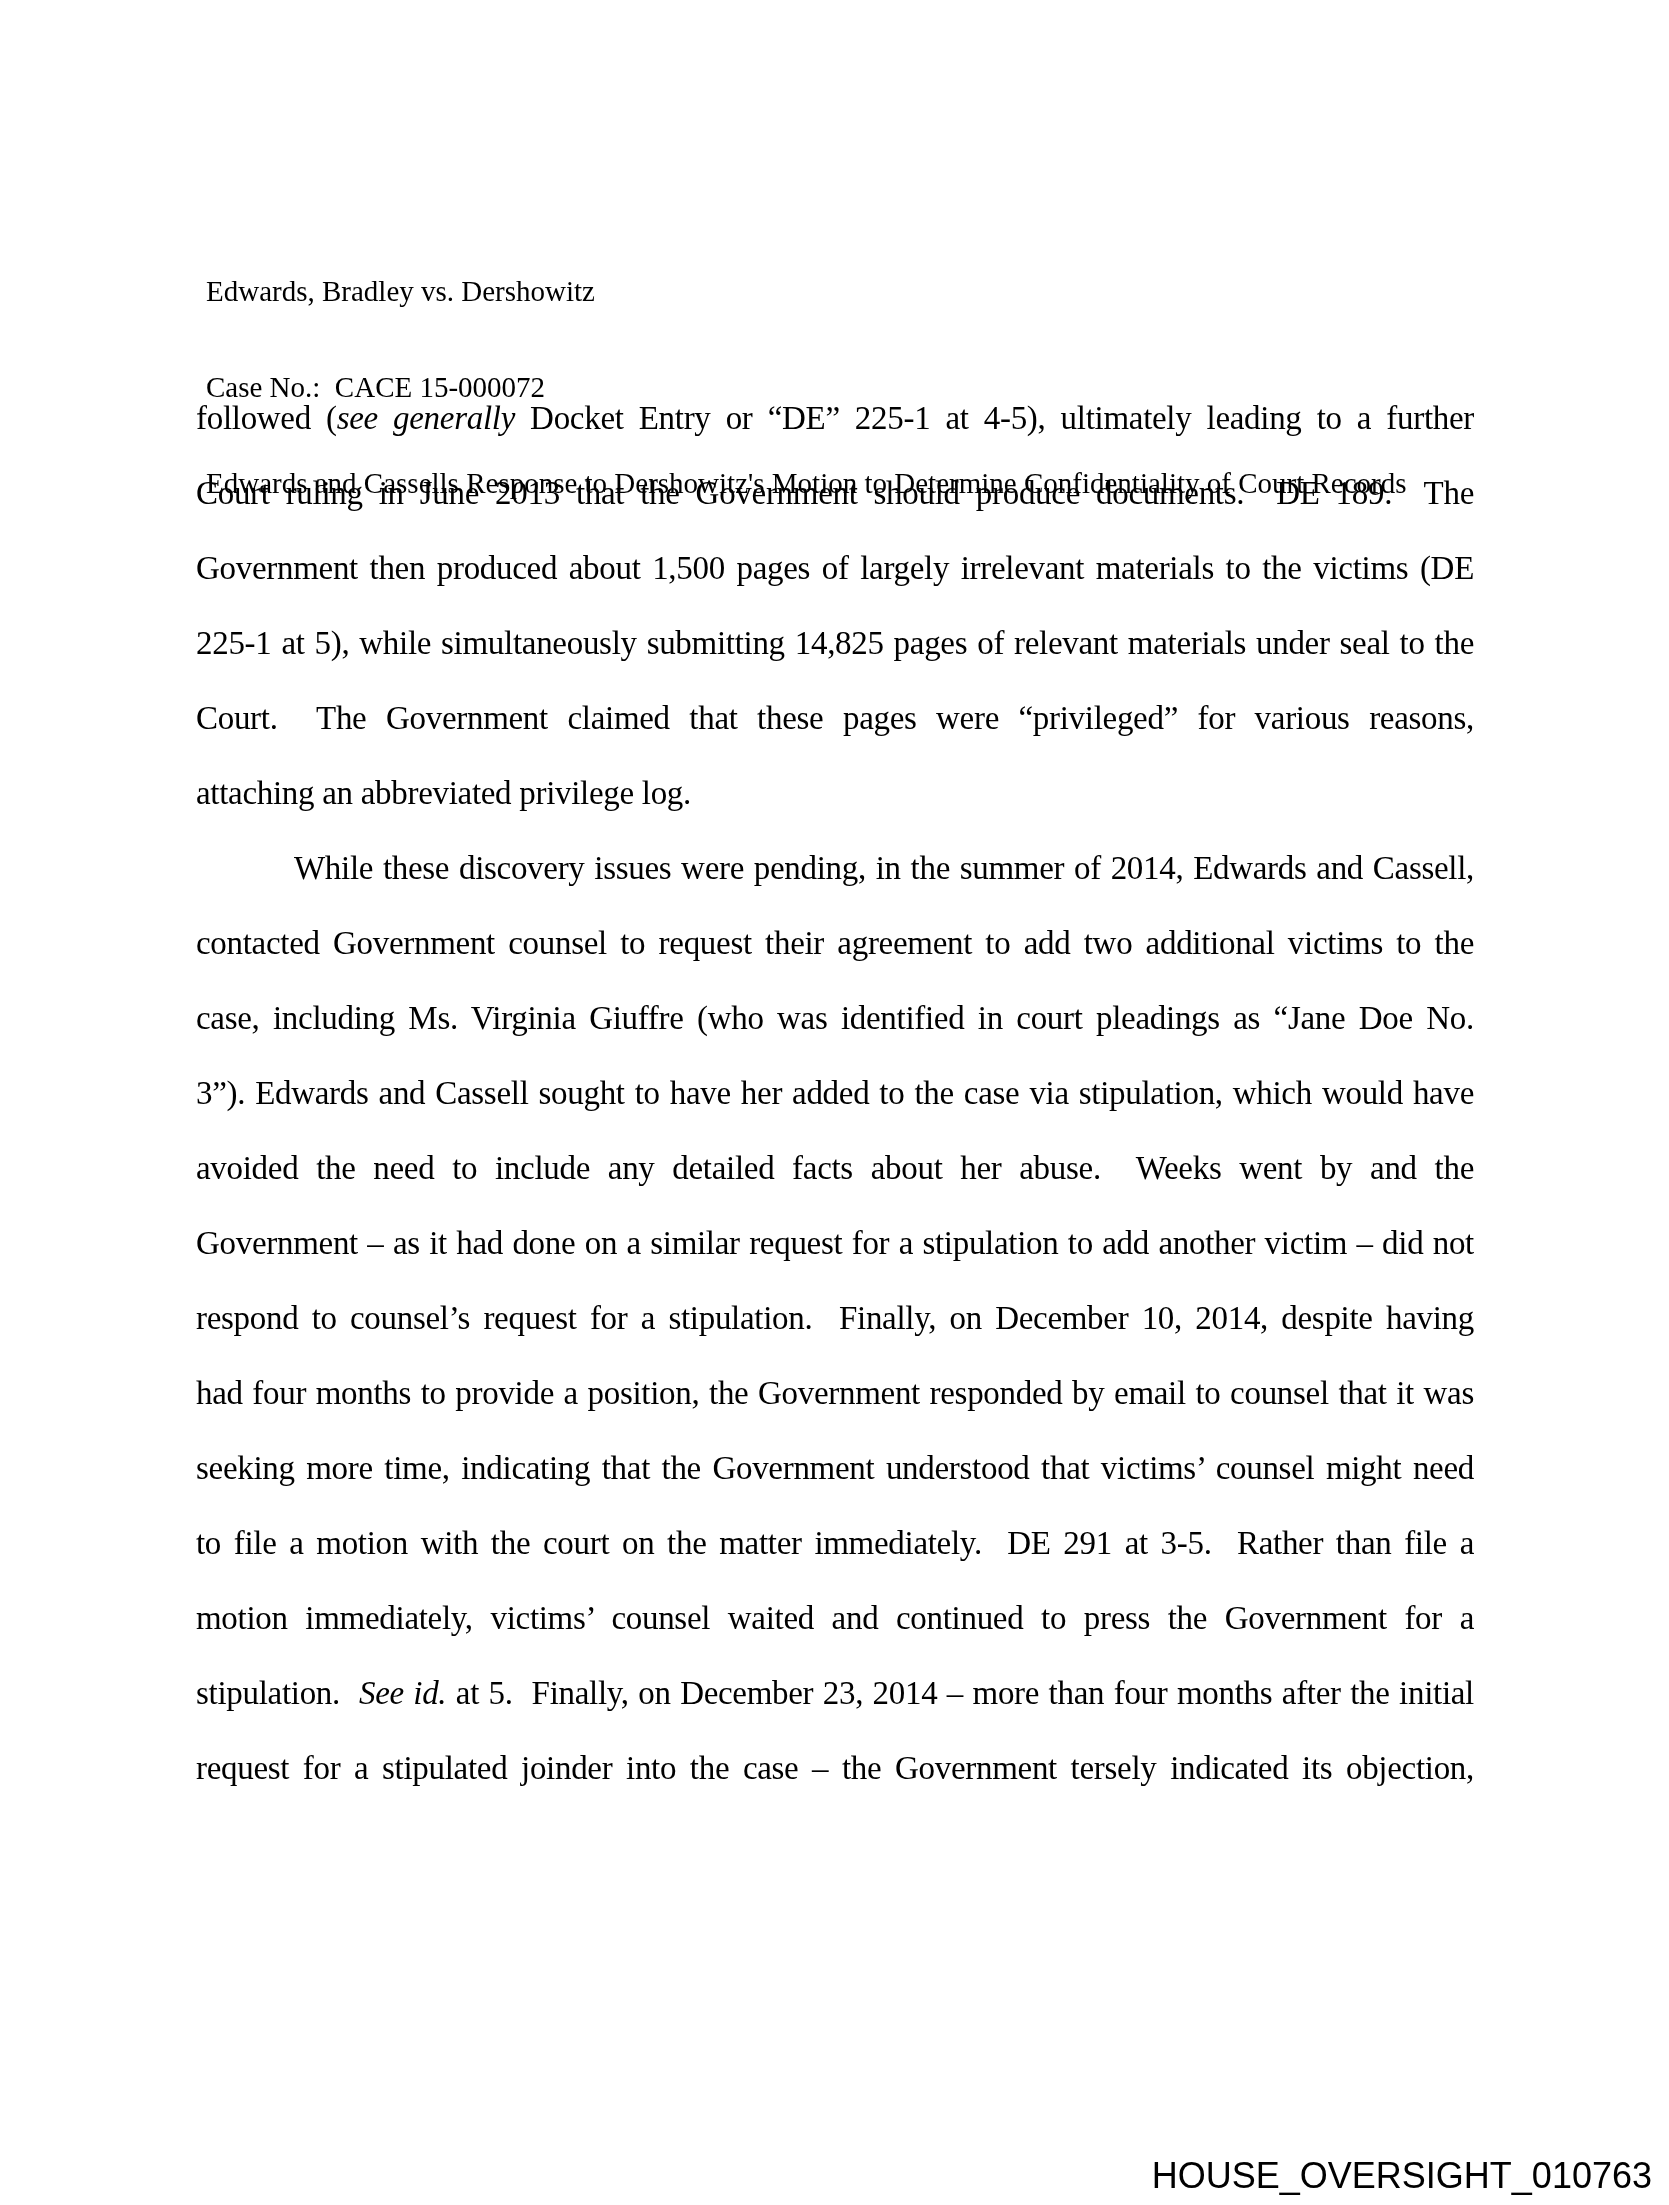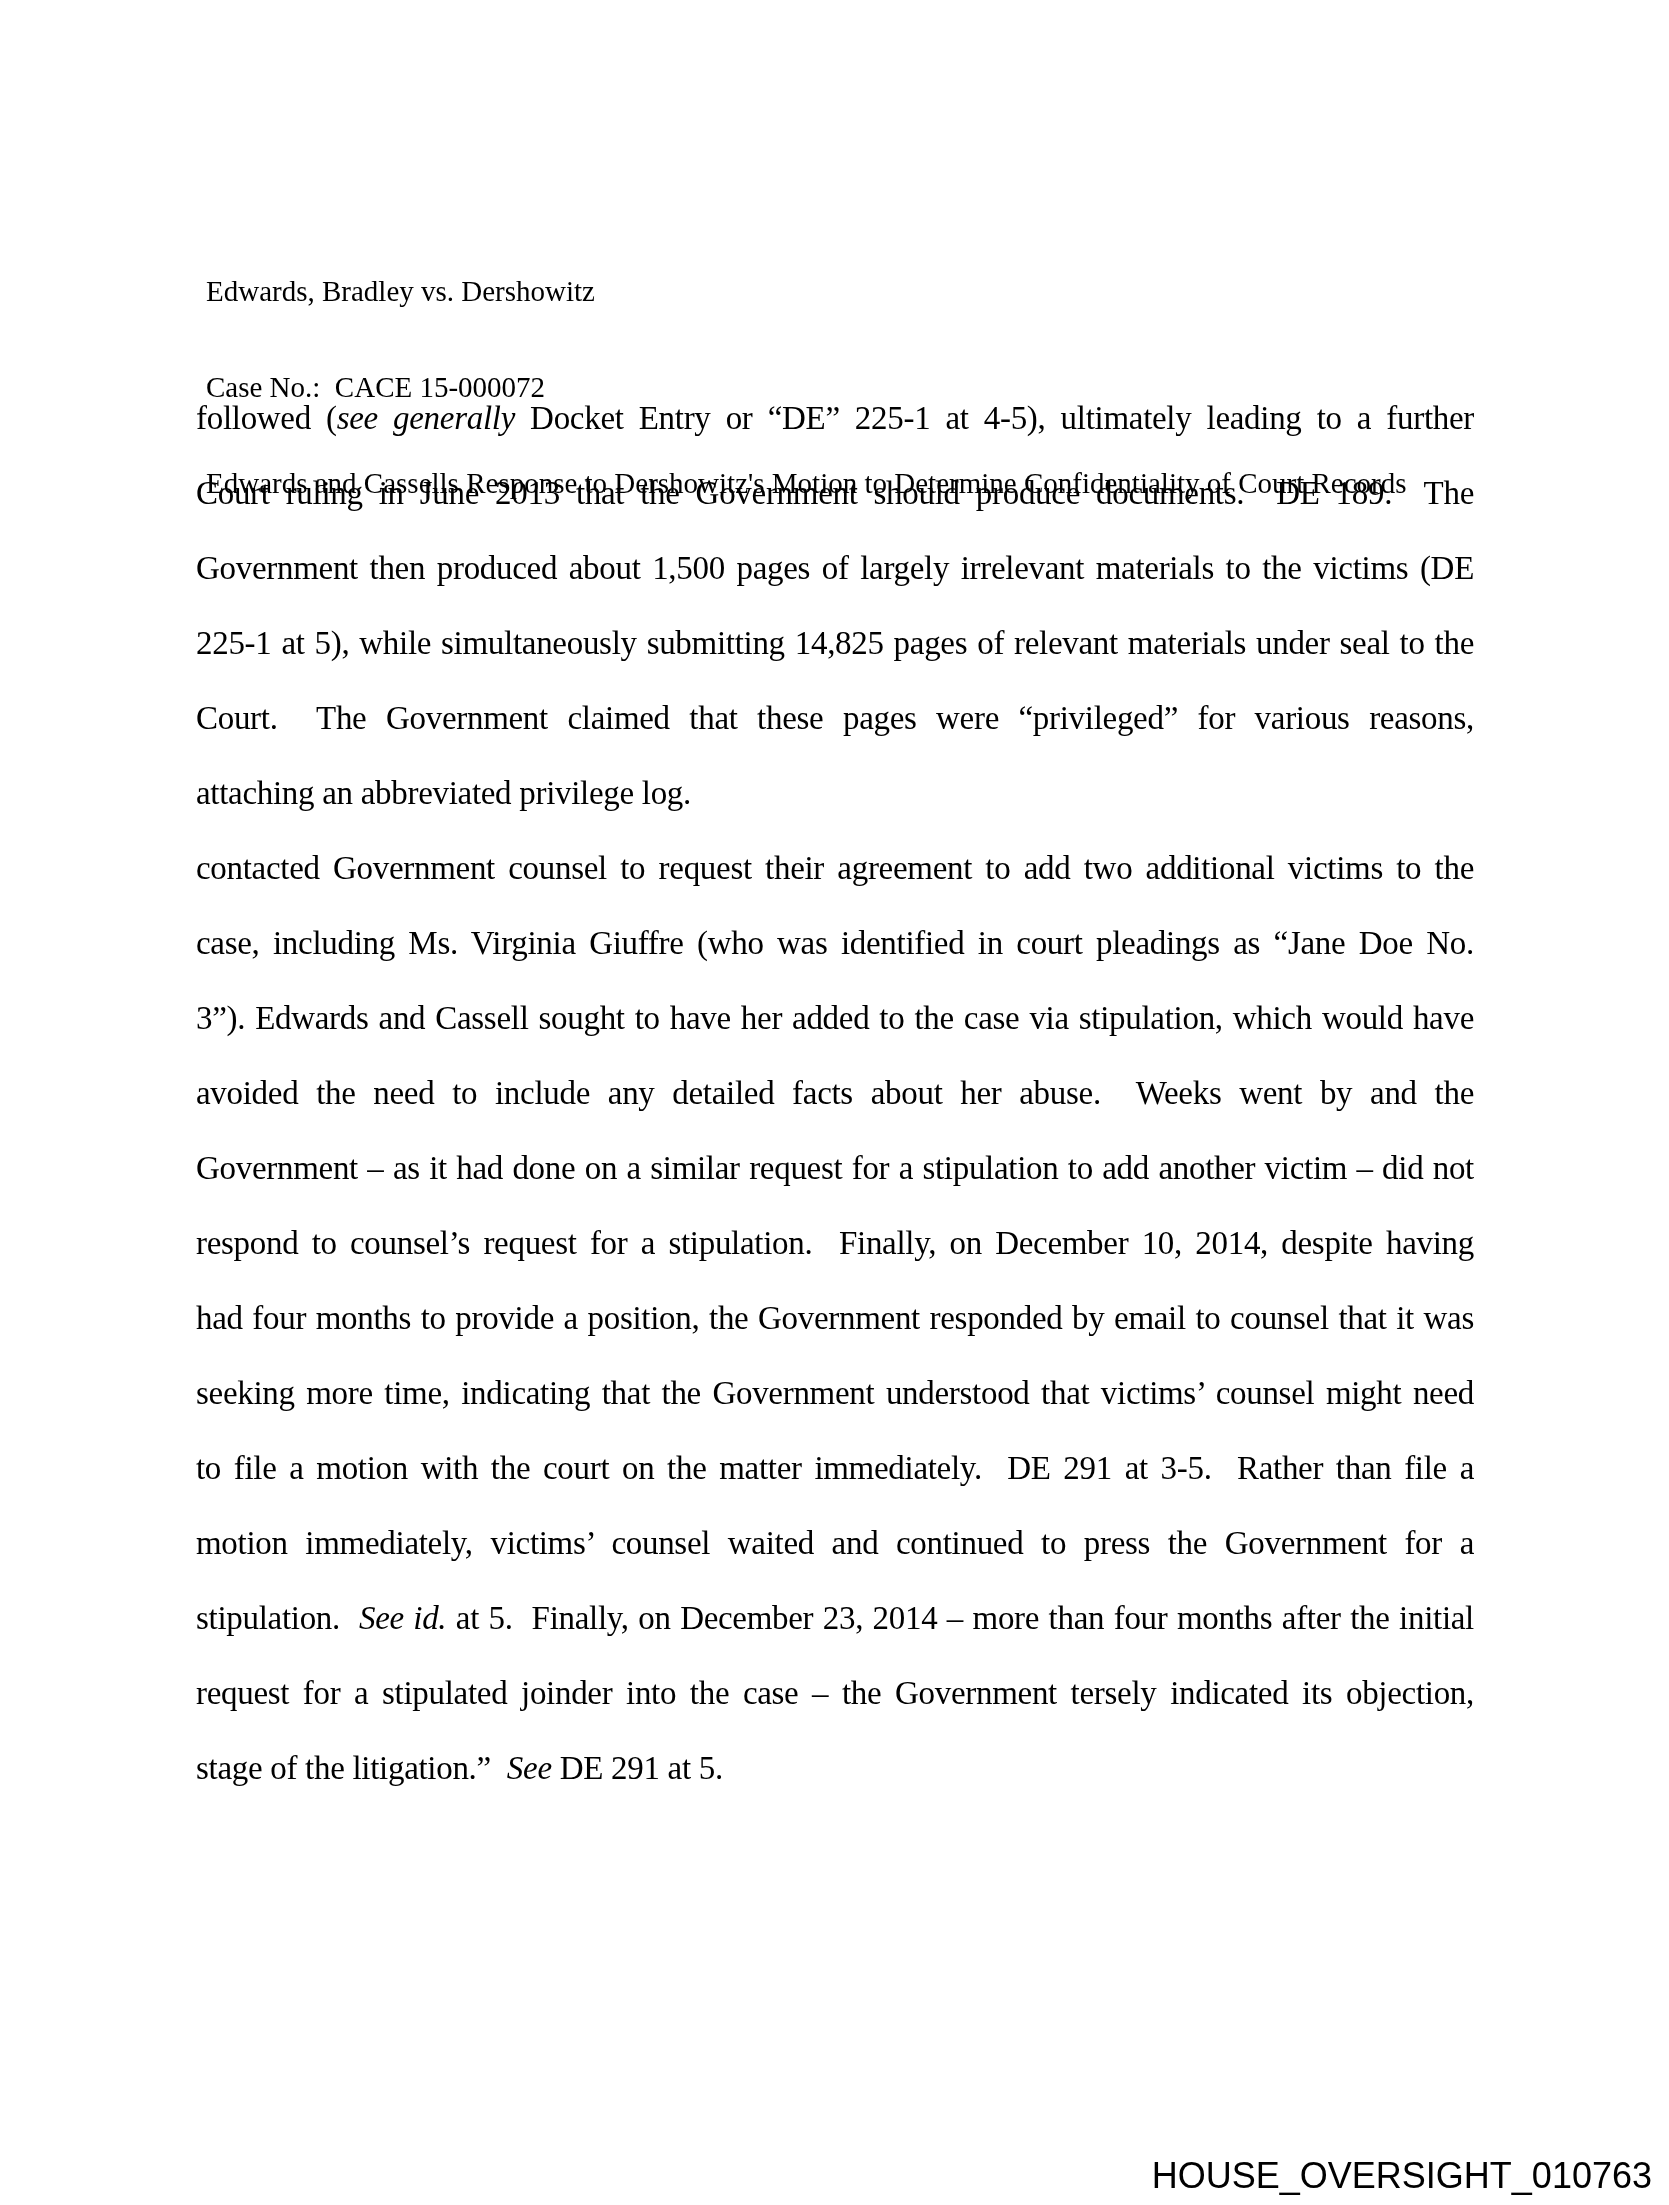--- a/index.html
+++ b/index.html
@@ -68,31 +68,31 @@
     <div>Edwards and Cassells Response to Dershowitz's Motion to Determine Confidentiality of Court Records</div>
   </div>
 
   <div class="doc-body">
       <div class="line"><span>followed (</span><i>see generally</i><span> Docket Entry or “DE” 225-1 at 4-5), ultimately leading to a further</span></div>
       <div class="line"><span>Court ruling in June 2013 that the Government should produce documents.&nbsp; DE 189.&nbsp; The</span></div>
       <div class="line"><span>Government then produced about 1,500 pages of largely irrelevant materials to the victims (DE</span></div>
       <div class="line"><span>225-1 at 5), while simultaneously submitting 14,825 pages of relevant materials under seal to the</span></div>
       <div class="line"><span>Court.&nbsp; The Government claimed that these pages were “privileged” for various reasons,</span></div>
       <div class="line end"><span>attaching an abbreviated privilege log.</span></div>
+      <div class="line indent"><span>While these discovery issues were pending, in the summer of 2014, Edwards and Cassell,</span></div>
       <div class="line"><span>contacted Government counsel to request their agreement to add two additional victims to the</span></div>
       <div class="line"><span>case, including Ms. Virginia Giuffre (who was identified in court pleadings as “Jane Doe No.</span></div>
       <div class="line"><span>3”). Edwards and Cassell sought to have her added to the case via stipulation, which would have</span></div>
       <div class="line"><span>avoided the need to include any detailed facts about her abuse.&nbsp; Weeks went by and the</span></div>
       <div class="line"><span>Government – as it had done on a similar request for a stipulation to add another victim – did not</span></div>
       <div class="line"><span>respond to counsel’s request for a stipulation.&nbsp; Finally, on December 10, 2014, despite having</span></div>
       <div class="line"><span>had four months to provide a position, the Government responded by email to counsel that it was</span></div>
       <div class="line"><span>seeking more time, indicating that the Government understood that victims’ counsel might need</span></div>
       <div class="line"><span>to file a motion with the court on the matter immediately.&nbsp; DE 291 at 3-5.&nbsp; Rather than file a</span></div>
       <div class="line"><span>motion immediately, victims’ counsel waited and continued to press the Government for a</span></div>
       <div class="line"><span>stipulation.&nbsp; </span><i>See id.</i><span> at 5.&nbsp; Finally, on December 23, 2014 – more than four months after the initial</span></div>
       <div class="line"><span>request for a stipulated joinder into the case – the Government tersely indicated its objection,</span></div>
-      <div class="line end"><span>stage of the litigation.”&nbsp; </span><i>See</i><span> DE 291 at 5.</span></div>
     </div>
 
   <div class="doc-footer">HOUSE_OVERSIGHT_010763</div>
 
 </div>
 
 
 </body></html>

